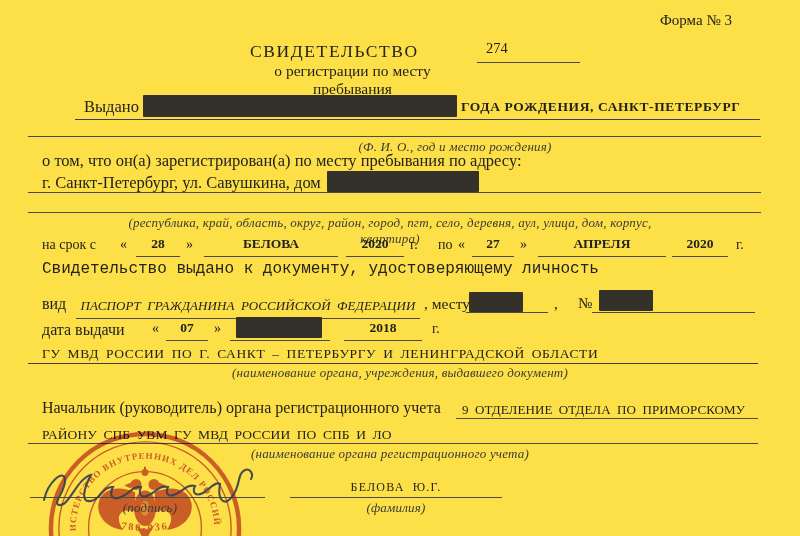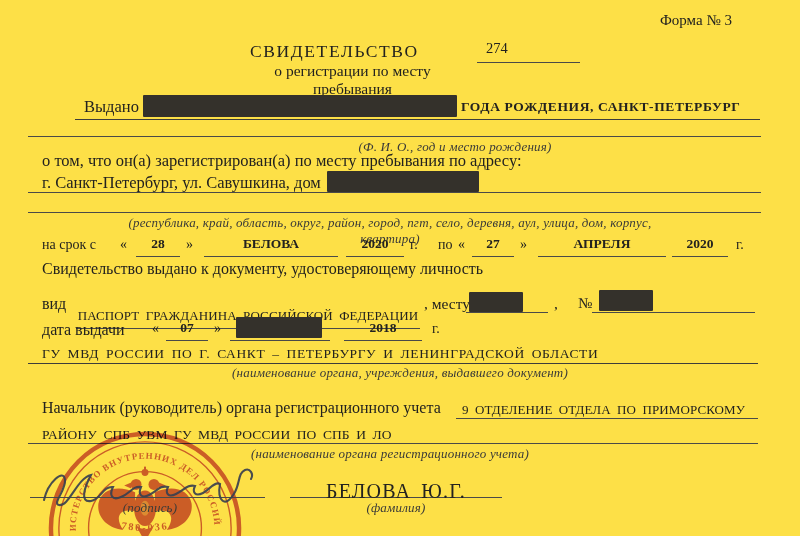--- a/index.html
+++ b/index.html
@@ -57,24 +57,24 @@
   <div class="abs rule cell bold-val" style="left:346px;top:236px;width:58px;height:20px;">2020</div>
   <div class="abs small-lbl" style="left:410px;top:237px;">г.</div>
   <div class="abs small-lbl" style="left:438px;top:237px;">по</div>
   <div class="abs small-lbl" style="left:458px;top:237px;">«</div>
   <div class="abs rule cell bold-val" style="left:472px;top:236px;width:42px;height:20px;">27</div>
   <div class="abs small-lbl" style="left:520px;top:237px;">»</div>
   <div class="abs rule cell bold-val" style="left:538px;top:236px;width:128px;height:20px;">АПРЕЛЯ</div>
   <div class="abs rule cell bold-val" style="left:672px;top:236px;width:56px;height:20px;">2020</div>
   <div class="abs small-lbl" style="left:736px;top:237px;">г.</div>
 
-  <div class="abs" style="left:42px;top:260px;font-size:16px;">Свидетельство выдано к документу, удостоверяющему личность</div>
+  <div class="abs" style="left:42px;top:260px;font-size:16px;font-family:Liberation Mono, monospace;">Свидетельство выдано к документу, удостоверяющему личность</div>
 
   <div class="abs" style="left:42px;top:295px;font-size:16px;">вид</div>
-  <div class="abs rule cell cond" style="left:76px;top:306px;width:344px;height:20px;padding-top:2px;">ПАСПОРТ ГРАЖДАНИНА РОССИЙСКОЙ ФЕДЕРАЦИИ</div>
+  <div class="abs rule cell cond" style="left:76px;top:296px;width:344px;height:20px;padding-top:2px;font-style:italic;">ПАСПОРТ ГРАЖДАНИНА РОССИЙСКОЙ ФЕДЕРАЦИИ</div>
   <div class="abs" style="left:424px;top:295px;font-size:15.5px;">, месту</div>
   <div class="abs rule" style="left:466px;top:293px;width:82px;height:19px;"></div>
   <div class="abs redact" style="left:469px;top:292px;width:54px;height:20px;"></div>
   <div class="abs" style="left:554px;top:295px;font-size:15.5px;">,</div>
   <div class="abs" style="left:578px;top:295px;font-size:15px;">№</div>
   <div class="abs rule" style="left:592px;top:293px;width:163px;height:19px;"></div>
   <div class="abs redact" style="left:599px;top:290px;width:54px;height:21px;"></div>
 
   <div class="abs" style="left:42px;top:321px;font-size:16px;">дата выдачи</div>
   <div class="abs small-lbl" style="left:152px;top:321px;">«</div>
@@ -94,21 +94,21 @@
   <div class="abs cond" style="left:462px;top:402px;z-index:1;">9 ОТДЕЛЕНИЕ ОТДЕЛА ПО ПРИМОРСКОМУ</div>
 
   <div class="abs rule" style="left:28px;top:425px;width:730px;height:18px;z-index:1;"></div>
   <div class="abs cond" style="left:42px;top:427px;font-size:13.5px;z-index:1;">РАЙОНУ СПБ УВМ ГУ МВД РОССИИ ПО СПБ И ЛО</div>
   <div class="abs caption" style="left:140px;top:446px;width:500px;z-index:1;">(наименование органа регистрационного учета)</div>
 
   <div class="abs rule" style="left:30px;top:470px;width:235px;height:27px;z-index:4;"></div>
   <div class="abs caption" style="left:100px;top:500px;width:100px;z-index:4;">(подпись)</div>
 
   <div class="abs rule" style="left:290px;top:480px;width:212px;height:17px;"></div>
-  <div class="abs cell" style="left:290px;top:480px;width:212px;font-size:20px;letter-spacing:1.2px;word-spacing:4px;">БЕЛОВА Ю.Г.</div>
+  <div class="abs cell" style="left:290px;top:480px;width:212px;font-size:12px;letter-spacing:1.2px;word-spacing:4px;">БЕЛОВА Ю.Г.</div>
   <div class="abs caption" style="left:290px;top:500px;width:212px;">(фамилия)</div>
 
   <div class="abs" style="left:46px;top:429px;width:198px;height:198px;z-index:3;opacity:0.82;mix-blend-mode:multiply;">
     <svg width="198" height="198" viewBox="0 0 200 200">
       <g fill="none" stroke="#c2496b">
         <circle cx="100" cy="100" r="95" stroke-width="4.5"></circle>
         <circle cx="100" cy="100" r="87" stroke-width="1.4"></circle>
         <circle cx="100" cy="100" r="57" stroke-width="1.4"></circle>
       </g>
       <path id="ringpath" d="M 30 100 A 70 70 0 1 1 170 100" fill="none"></path>

